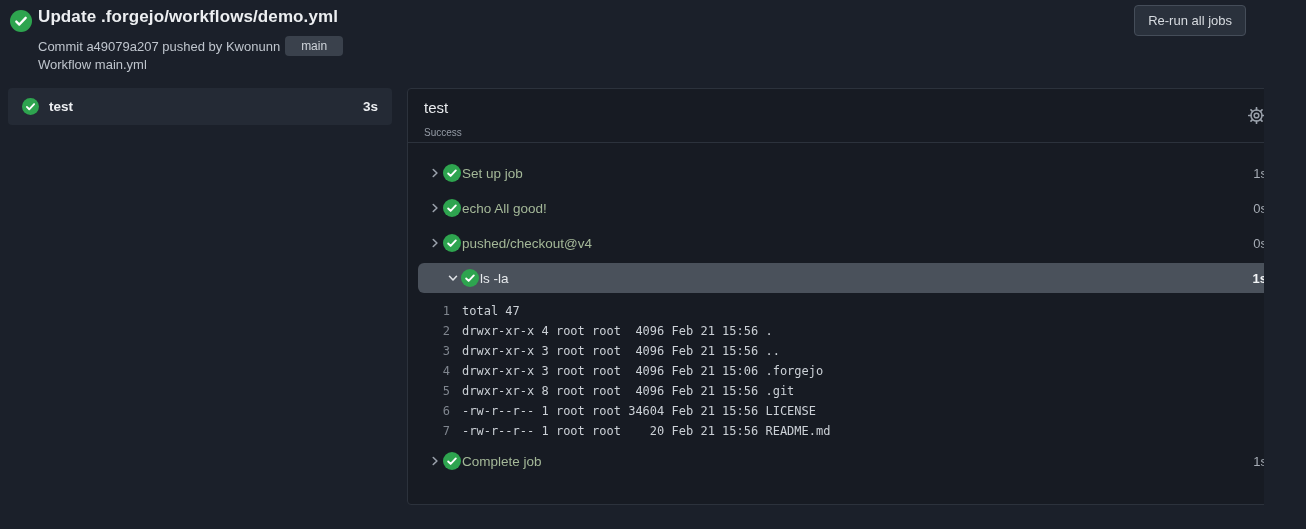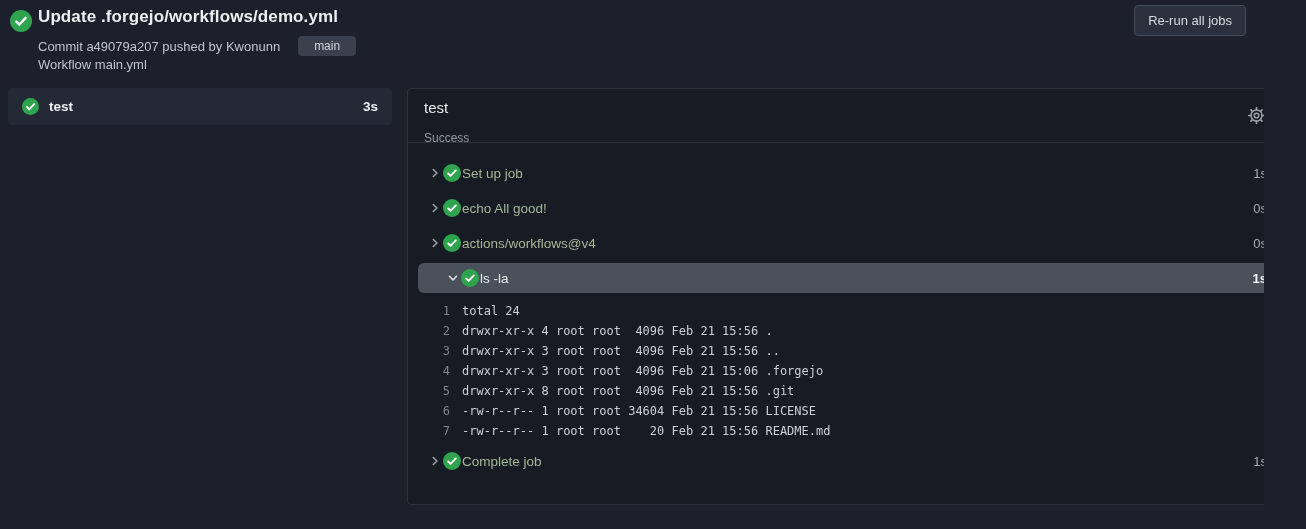--- a/index.html
+++ b/index.html
@@ -18,21 +18,21 @@
   }
 
   
   .run-status-icon { position: absolute; left: 10px; top: 10px; width: 22px; height: 22px; }
   .page-title {
     position: absolute; left: 38px; top: 7px;
     font-size: 17px; font-weight: 600; color: #eceef1; letter-spacing: .1px;
   }
   .commit-line {
     position: absolute; left: 38px; top: 36px;
-    display: flex; align-items: center; gap: 18px;
+    display: flex; align-items: center; gap: 5px;
     font-size: 13px; color: #bfc5cd;
   }
   .branch-badge {
     background: #3a414c; color: #ced3d9;
     font-size: 12px; line-height: 1;
     padding: 4px 16px; border-radius: 4px;
     cursor: pointer;
   }
   .workflow-line {
     position: absolute; left: 38px; top: 57px;
@@ -59,21 +59,21 @@
   
   .panel {
     position: absolute; left: 407px; top: 88px; width: 881px; height: 417px;
     background: #171b23; border: 1px solid #2c323c; border-radius: 4px;
   }
   .panel-header {
     position: relative; height: 54px;
     padding: 9px 16px; border-bottom: 1px solid #2c323c;
   }
   .panel-title { font-size: 15px; color: #e8eaed; line-height: 20px; }
-  .panel-status { font-size: 12px; color: #949ba5; line-height: 16px; margin-top: 12px; }
+  .panel-status { font-size: 10px; color: #949ba5; line-height: 16px; margin-top: 7px; }
   .panel-gear {
     position: absolute; right: 22px; top: 18px;
     width: 17px; height: 17px; color: #9aa1ab; cursor: pointer;
   }
 
   .steps { padding-top: 10px; }
   .step-row {
     height: 30px; margin: 5px 10px;
     display: flex; align-items: center; gap: 1px;
     padding: 0 10px; border-radius: 6px; cursor: pointer;
@@ -176,39 +176,39 @@
         <span class="step-dur">0s</span>
       </div>
 
       <div class="step-row">
         <svg class="step-chevron" viewBox="0 0 16 16">
             <use href="#chevron-right"></use>
           </svg>
         <svg class="step-check" viewBox="0 0 16 16">
             <use href="#check-circle"></use>
           </svg>
-        <span class="step-label">actions/workflows@v4</span>
+        <span class="step-label">pushed/checkout@v4</span>
         <span class="step-dur">0s</span>
       </div>
 
       <div class="step-row expanded">
         <svg class="step-chevron" viewBox="0 0 16 16">
             <use href="#chevron-right"></use>
           </svg>
         <svg class="step-check" viewBox="0 0 16 16">
             <use href="#check-circle"></use>
           </svg>
         <span class="step-label">ls -la</span>
         <span class="step-dur">1s</span>
       </div>
 
       <div class="step-log">
         <div class="log-line">
           <span class="log-num">1</span>
-          <span class="log-text">total 24</span>
+          <span class="log-text">total 47</span>
         </div>
         <div class="log-line">
           <span class="log-num">2</span>
           <span class="log-text">drwxr-xr-x 4 root root  4096 Feb 21 15:56 .</span>
         </div>
         <div class="log-line">
           <span class="log-num">3</span>
           <span class="log-text">drwxr-xr-x 3 root root  4096 Feb 21 15:56 ..</span>
         </div>
         <div class="log-line">

